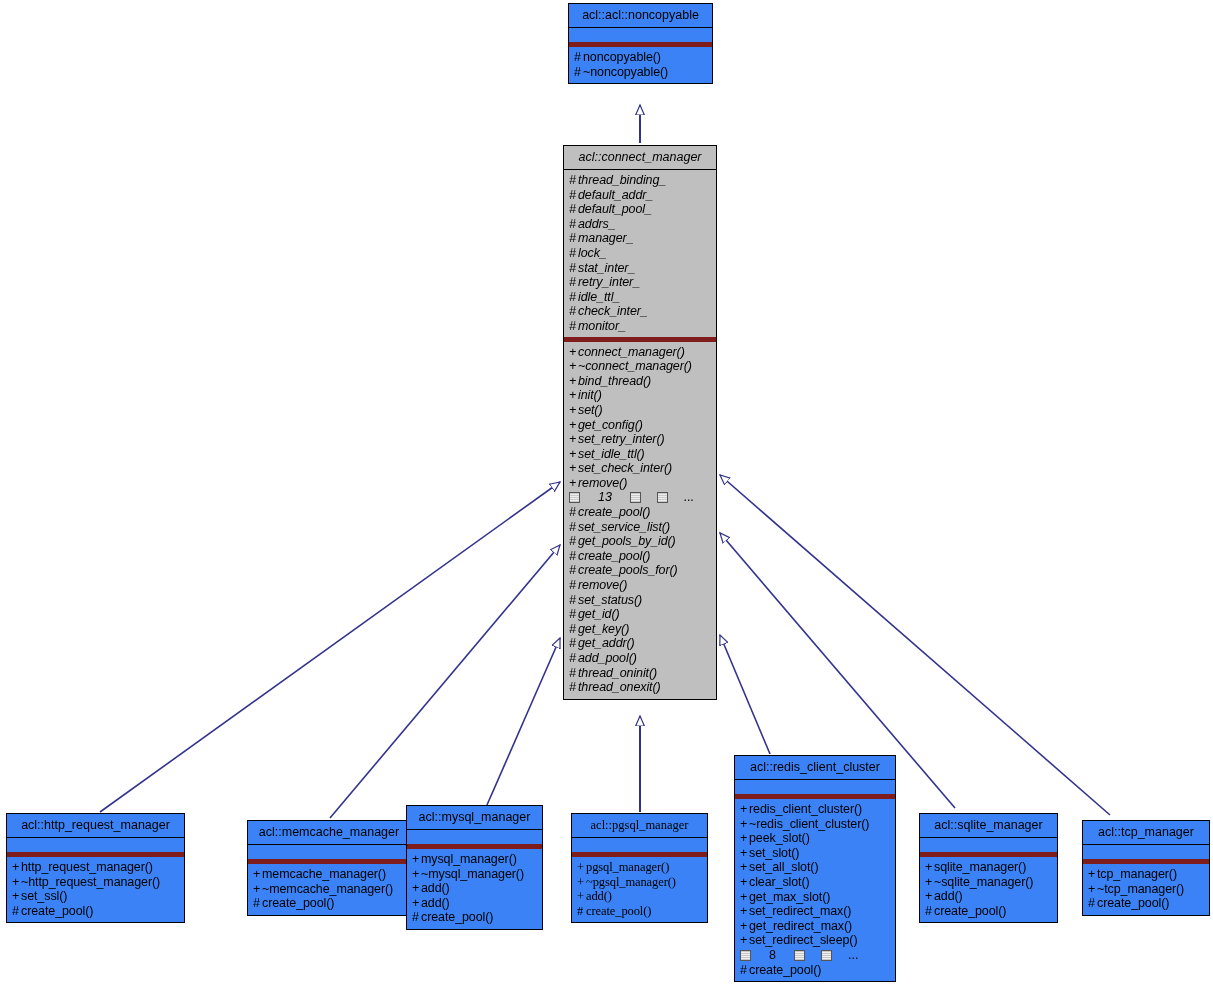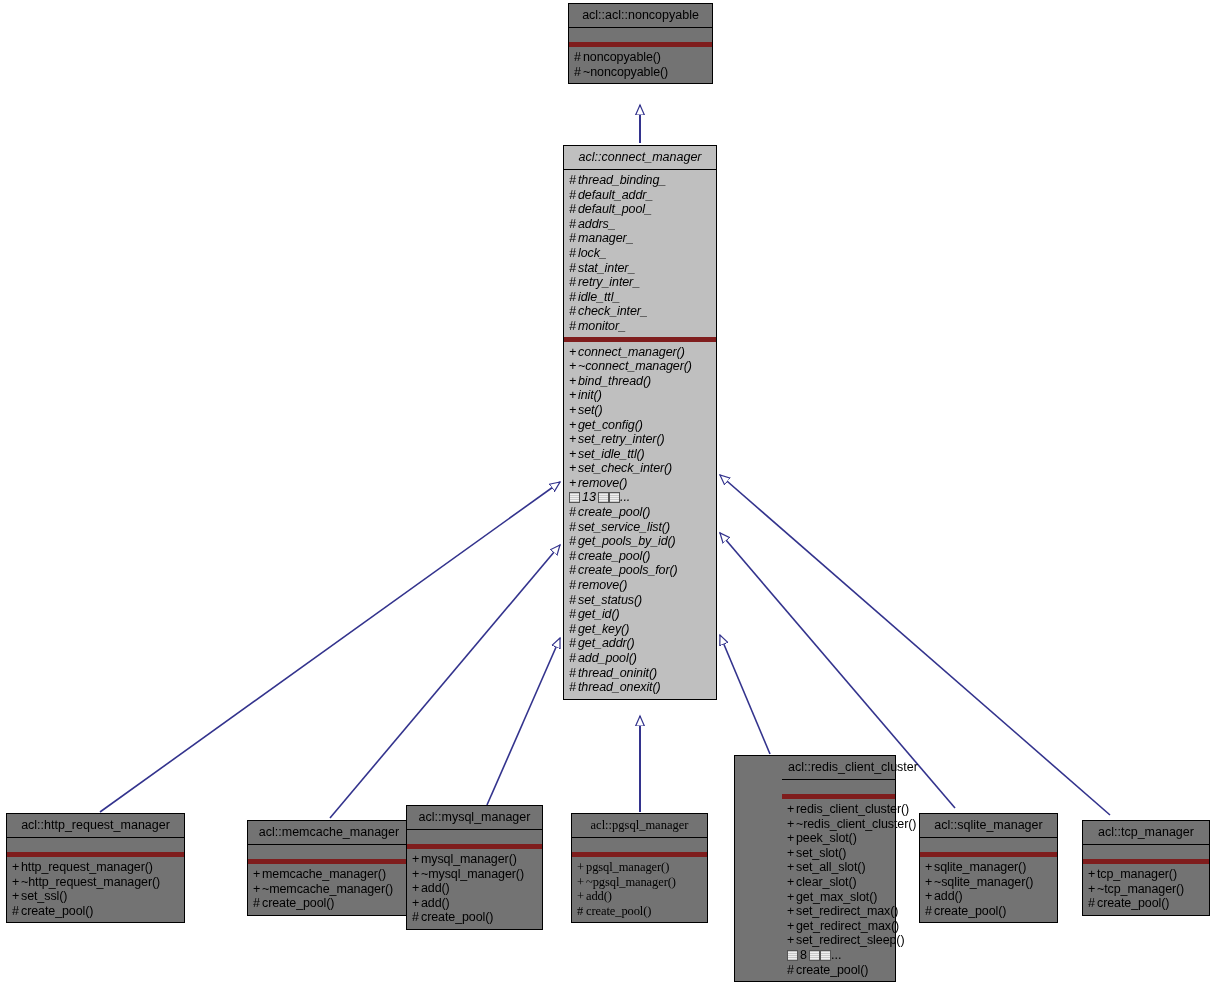--- a/index.html
+++ b/index.html
@@ -19,21 +19,21 @@
     position: absolute;
     left: 0; top: 0;
     width: 1213px;
     height: 999px;
     pointer-events: none;
   }
   .uml-class {
     position: absolute;
     box-sizing: border-box;
     border: 1px solid #000000;
-    background: #737373;
+    background: #3b82f6;
     z-index: 5;
   }
   .uml-class.highlight {
     background: #bfbfbf;
     font-style: italic;
   }
   .uml-title {
     text-align: center;
     font-size: 12.5px;
     color: #000000;
@@ -65,21 +65,21 @@
     display: inline-block;
     width: 9px;
   }
   .more-row {
     font-size: 12.5px;
     line-height: 14.6px;
     color: #000000;
     white-space: nowrap;
     display: flex;
     align-items: center;
-    gap: 0;
+    gap: 16px;
   }
   .glyph-box {
     display: inline-block;
     width: 9px;
     height: 9px;
     border: 1px solid #555555;
     background:
       repeating-linear-gradient(0deg, #c8c8c8 0px, #c8c8c8 1px, #efefef 1px, #efefef 2px);
     vertical-align: -1px;
   }
@@ -227,21 +227,21 @@
     <div class="uml-title">acl::pgsql_manager</div>
     <div class="uml-attrs empty"></div>
     <div class="uml-ops">
       <div class="member"><span class="sig">+</span><span>pgsql_manager()</span></div>
       <div class="member"><span class="sig">+</span><span>~pgsql_manager()</span></div>
       <div class="member"><span class="sig">+</span><span>add()</span></div>
       <div class="member"><span class="sig">#</span><span>create_pool()</span></div>
     </div>
   </div>
 
-  <div class="uml-class" style="left:734px; top:755px; width:162px;padding-left:47px;">
+  <div class="uml-class" style="left:734px; top:755px; width:162px;">
     <div class="uml-title">acl::redis_client_cluster</div>
     <div class="uml-attrs empty"></div>
     <div class="uml-ops">
       <div class="member"><span class="sig">+</span><span>redis_client_cluster()</span></div>
       <div class="member"><span class="sig">+</span><span>~redis_client_cluster()</span></div>
       <div class="member"><span class="sig">+</span><span>peek_slot()</span></div>
       <div class="member"><span class="sig">+</span><span>set_slot()</span></div>
       <div class="member"><span class="sig">+</span><span>set_all_slot()</span></div>
       <div class="member"><span class="sig">+</span><span>clear_slot()</span></div>
       <div class="member"><span class="sig">+</span><span>get_max_slot()</span></div>

